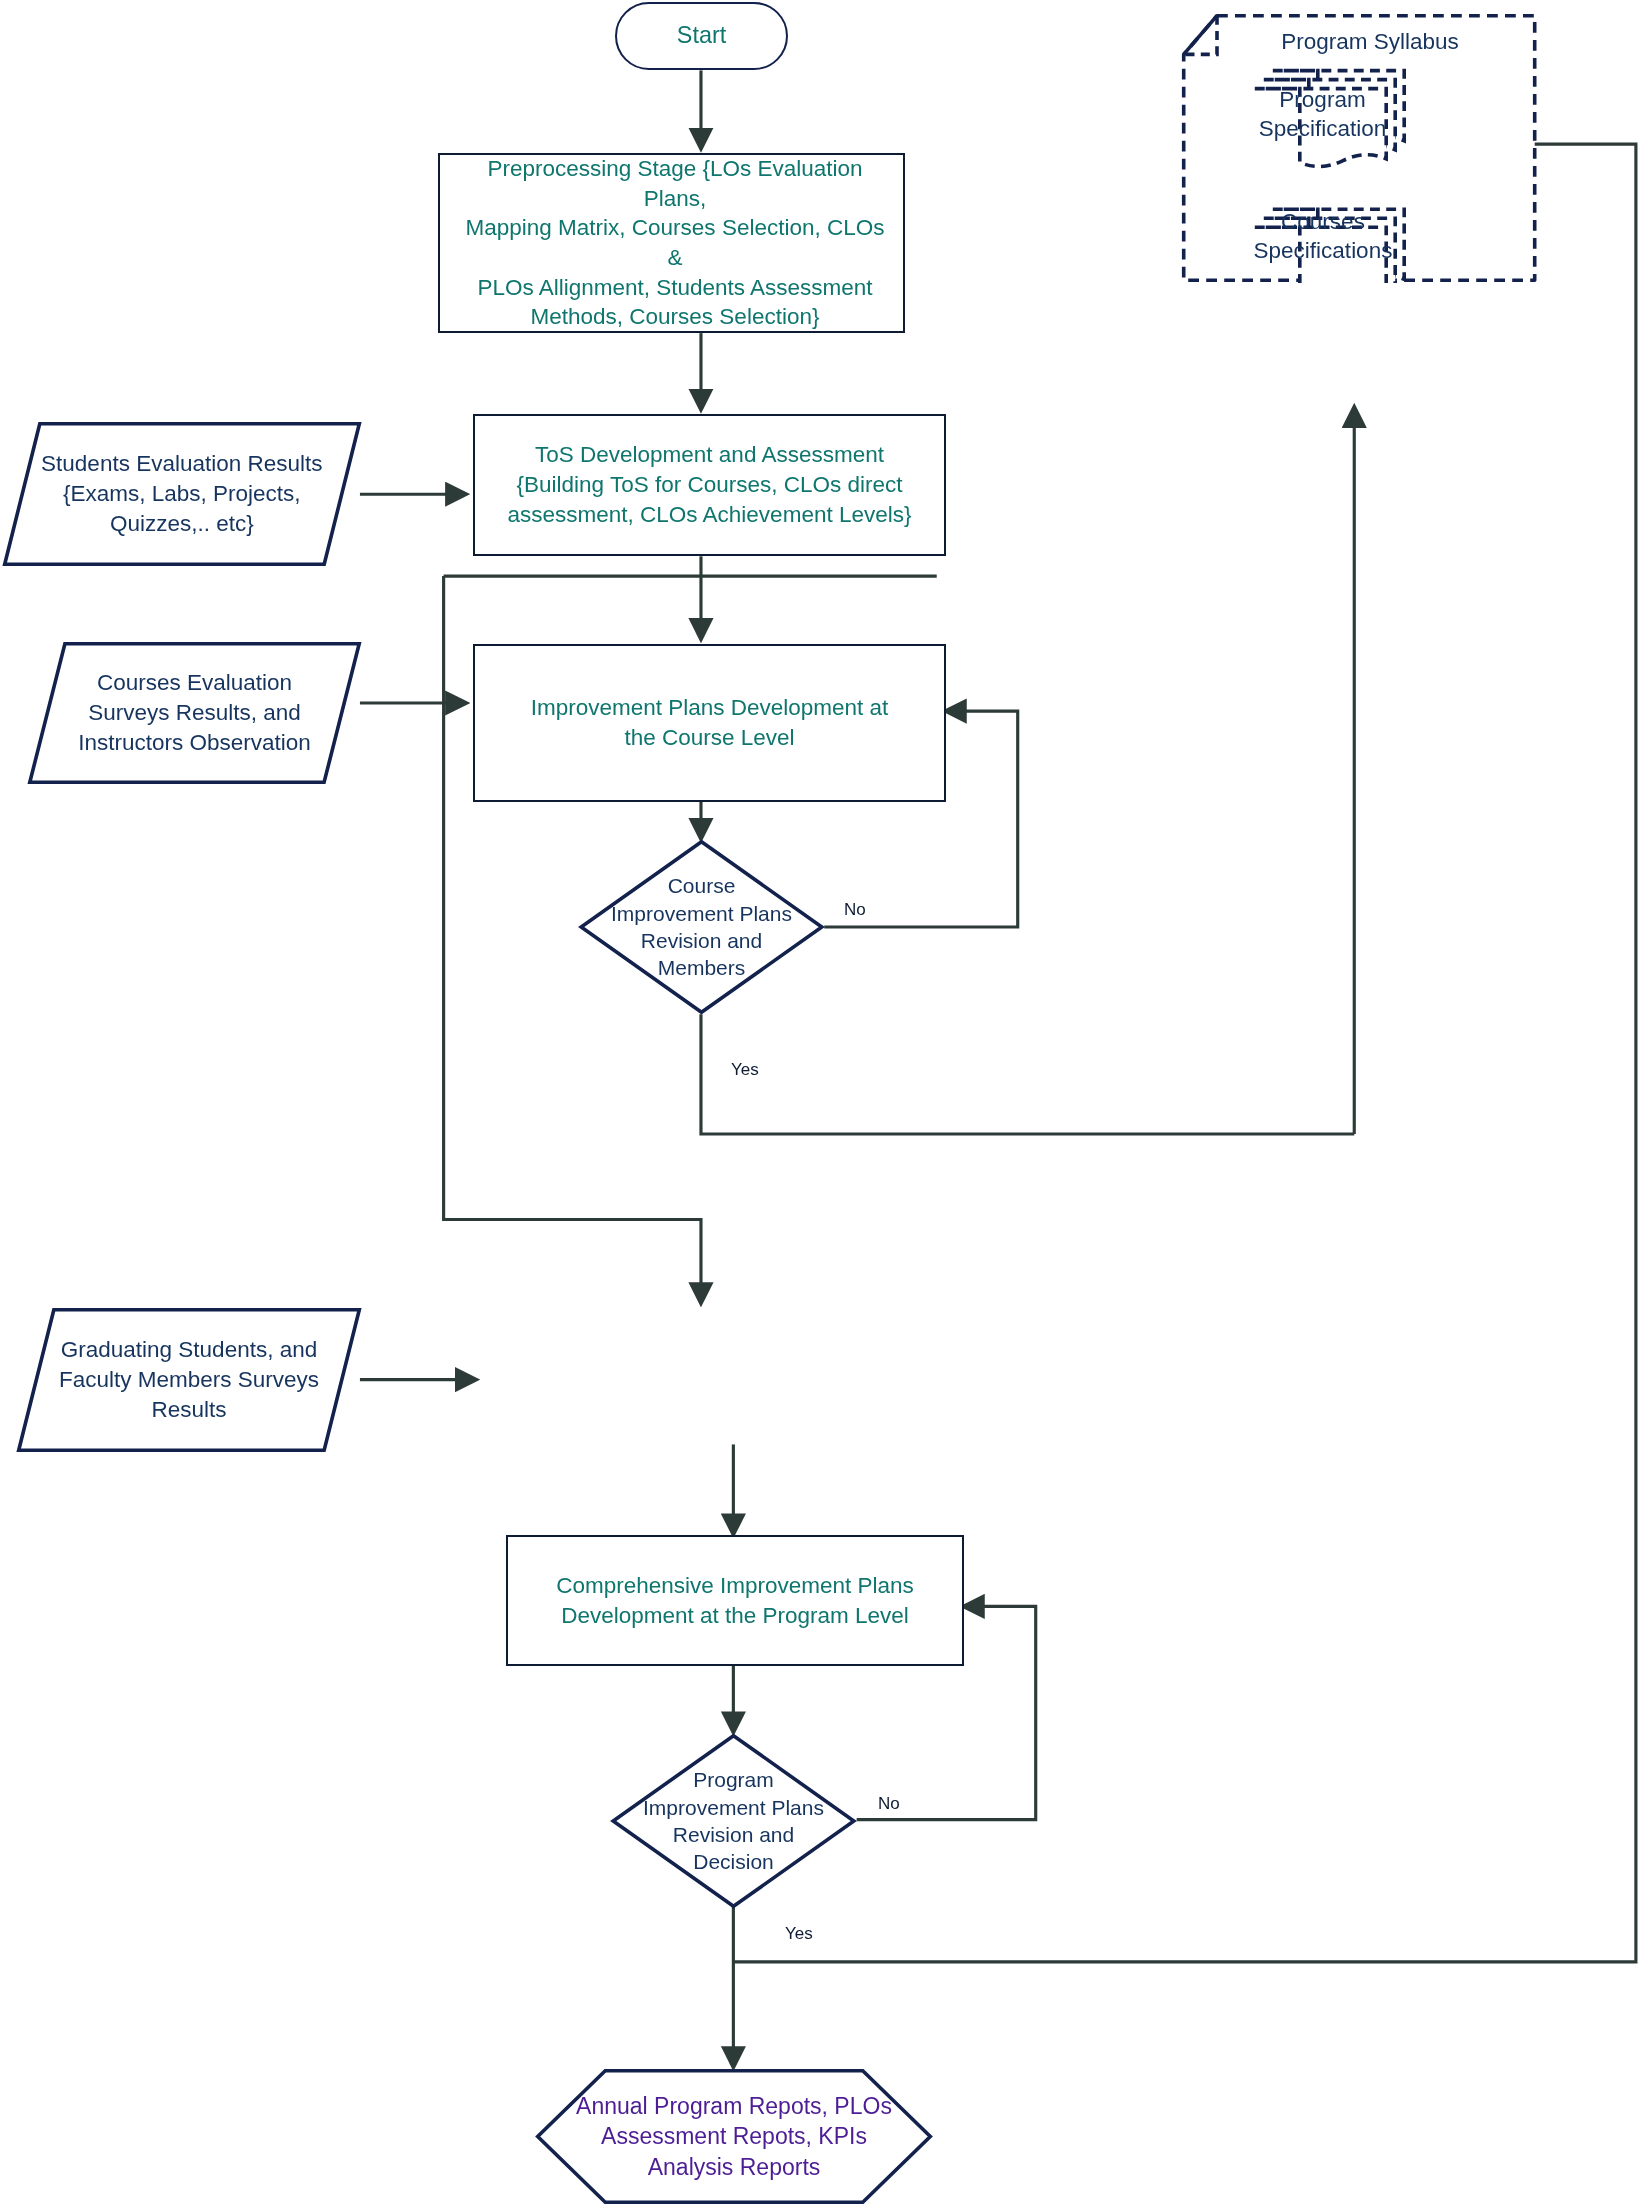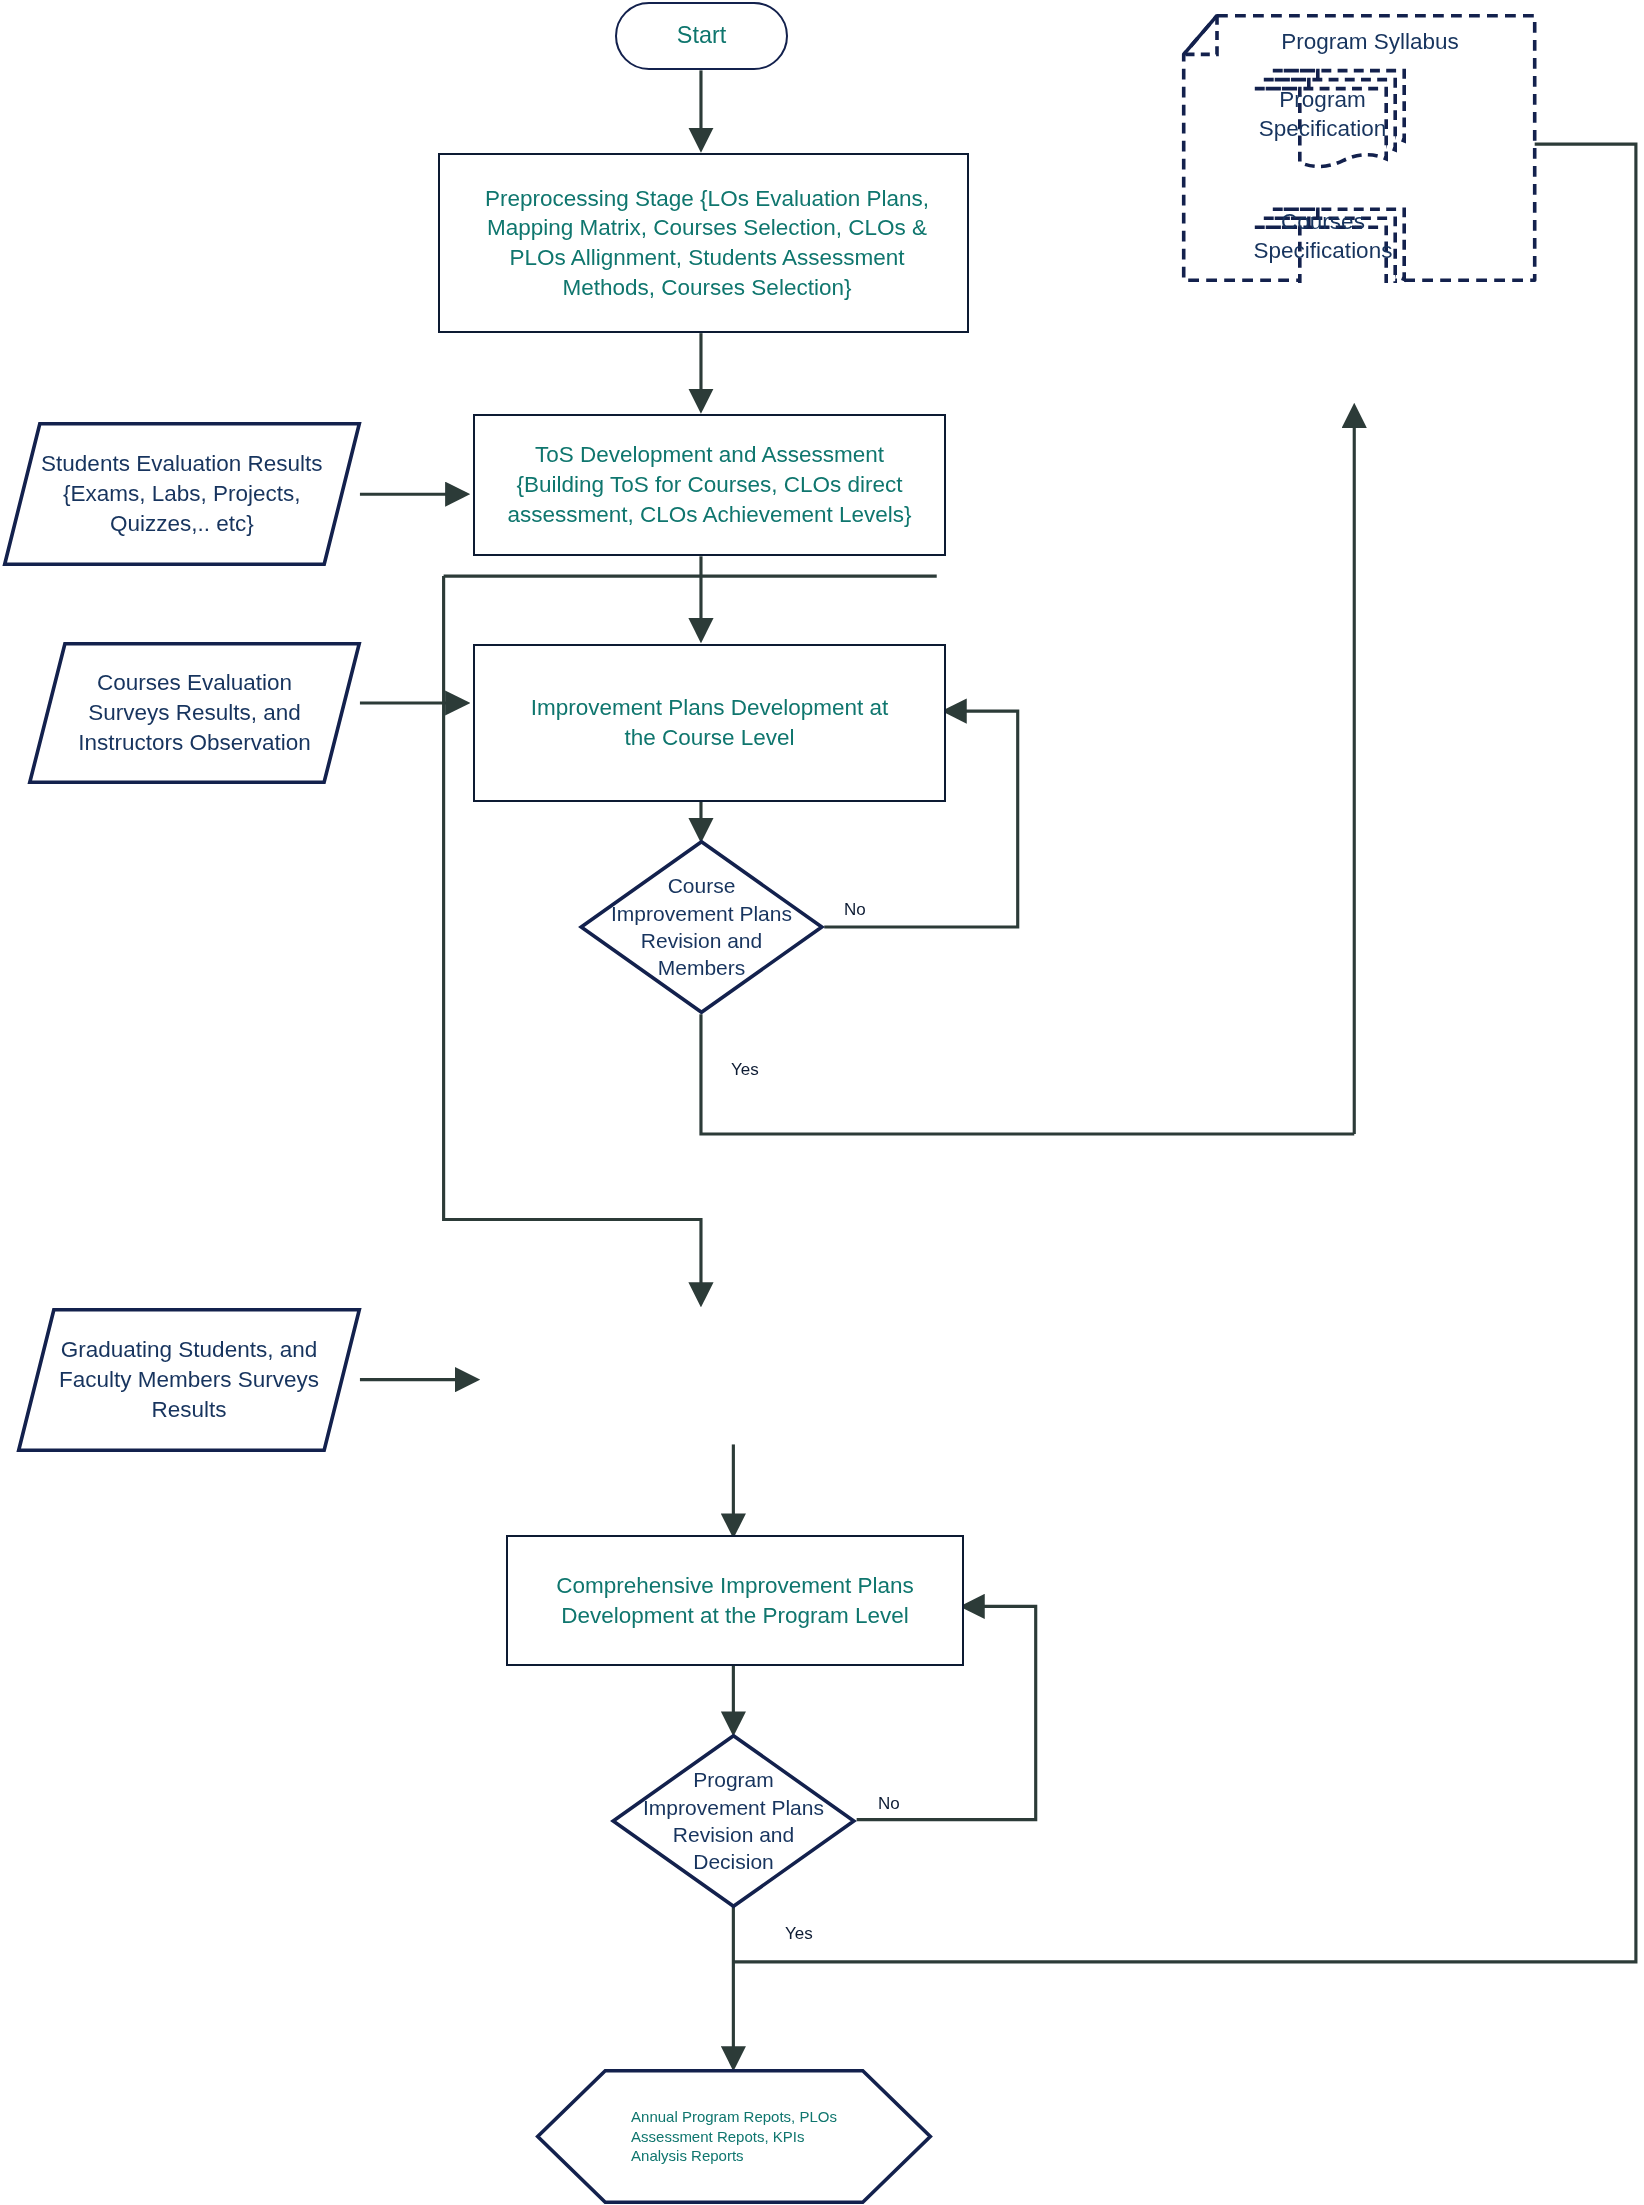--- a/index.html
+++ b/index.html
@@ -90,23 +90,23 @@
   
   .hexWrap { position: absolute; z-index: 5; }
   .hexWrap svg { position: absolute; left: 0; top: 0; }
   .hexWrap .txt {
     position: absolute;
     left: 0; top: 0;
     width: 100%; height: 100%;
     display: flex;
     align-items: center;
     justify-content: center;
-    text-align: left;
-    color: #0f766e;
-    font-size: 15px;
+    text-align: center;
+    color: #4c1d95;
+    font-size: 23px;
     line-height: 1.32;
     white-space: pre-line;
   }
   
   .docGroup { position: absolute; z-index: 4; }
   .docGroup svg { position: absolute; left: 0; top: 0; }
   .docLabel {
     position: absolute;
     color: #17345e;
     font-size: 22.5px;
@@ -168,21 +168,21 @@
       <path d="M815,2118 L815,2297" marker-end="url(#ah)"></path>
 
       <path d="M815,2180 L1818,2180 L1818,160 L1428,160" marker-end="url(#ah)"></path>
     </g>
   </svg>
 
   <div class="node terminator" style="left:615px; top:1.8px; width:173px; height:68px;">
     <span class="txt">Start</span>
   </div>
 
-  <div class="node process" style="left:438px; top:153px; width:531px; height:180px;padding-left:7px;">
+  <div class="node process" style="left:438px; top:153px; width:467px; height:180px;padding-left:7px;">
     <span class="txt">Preprocessing Stage {LOs Evaluation Plans,
 Mapping Matrix, Courses Selection, CLOs &amp;
 PLOs Allignment, Students Assessment
 Methods, Courses Selection}</span>
   </div>
 
   <div class="node process" style="left:473px; top:414px; width:473px; height:142px;">
     <span class="txt">ToS Development and Assessment
 {Building ToS for Courses, CLOs direct
 assessment, CLOs Achievement Levels}</span>

